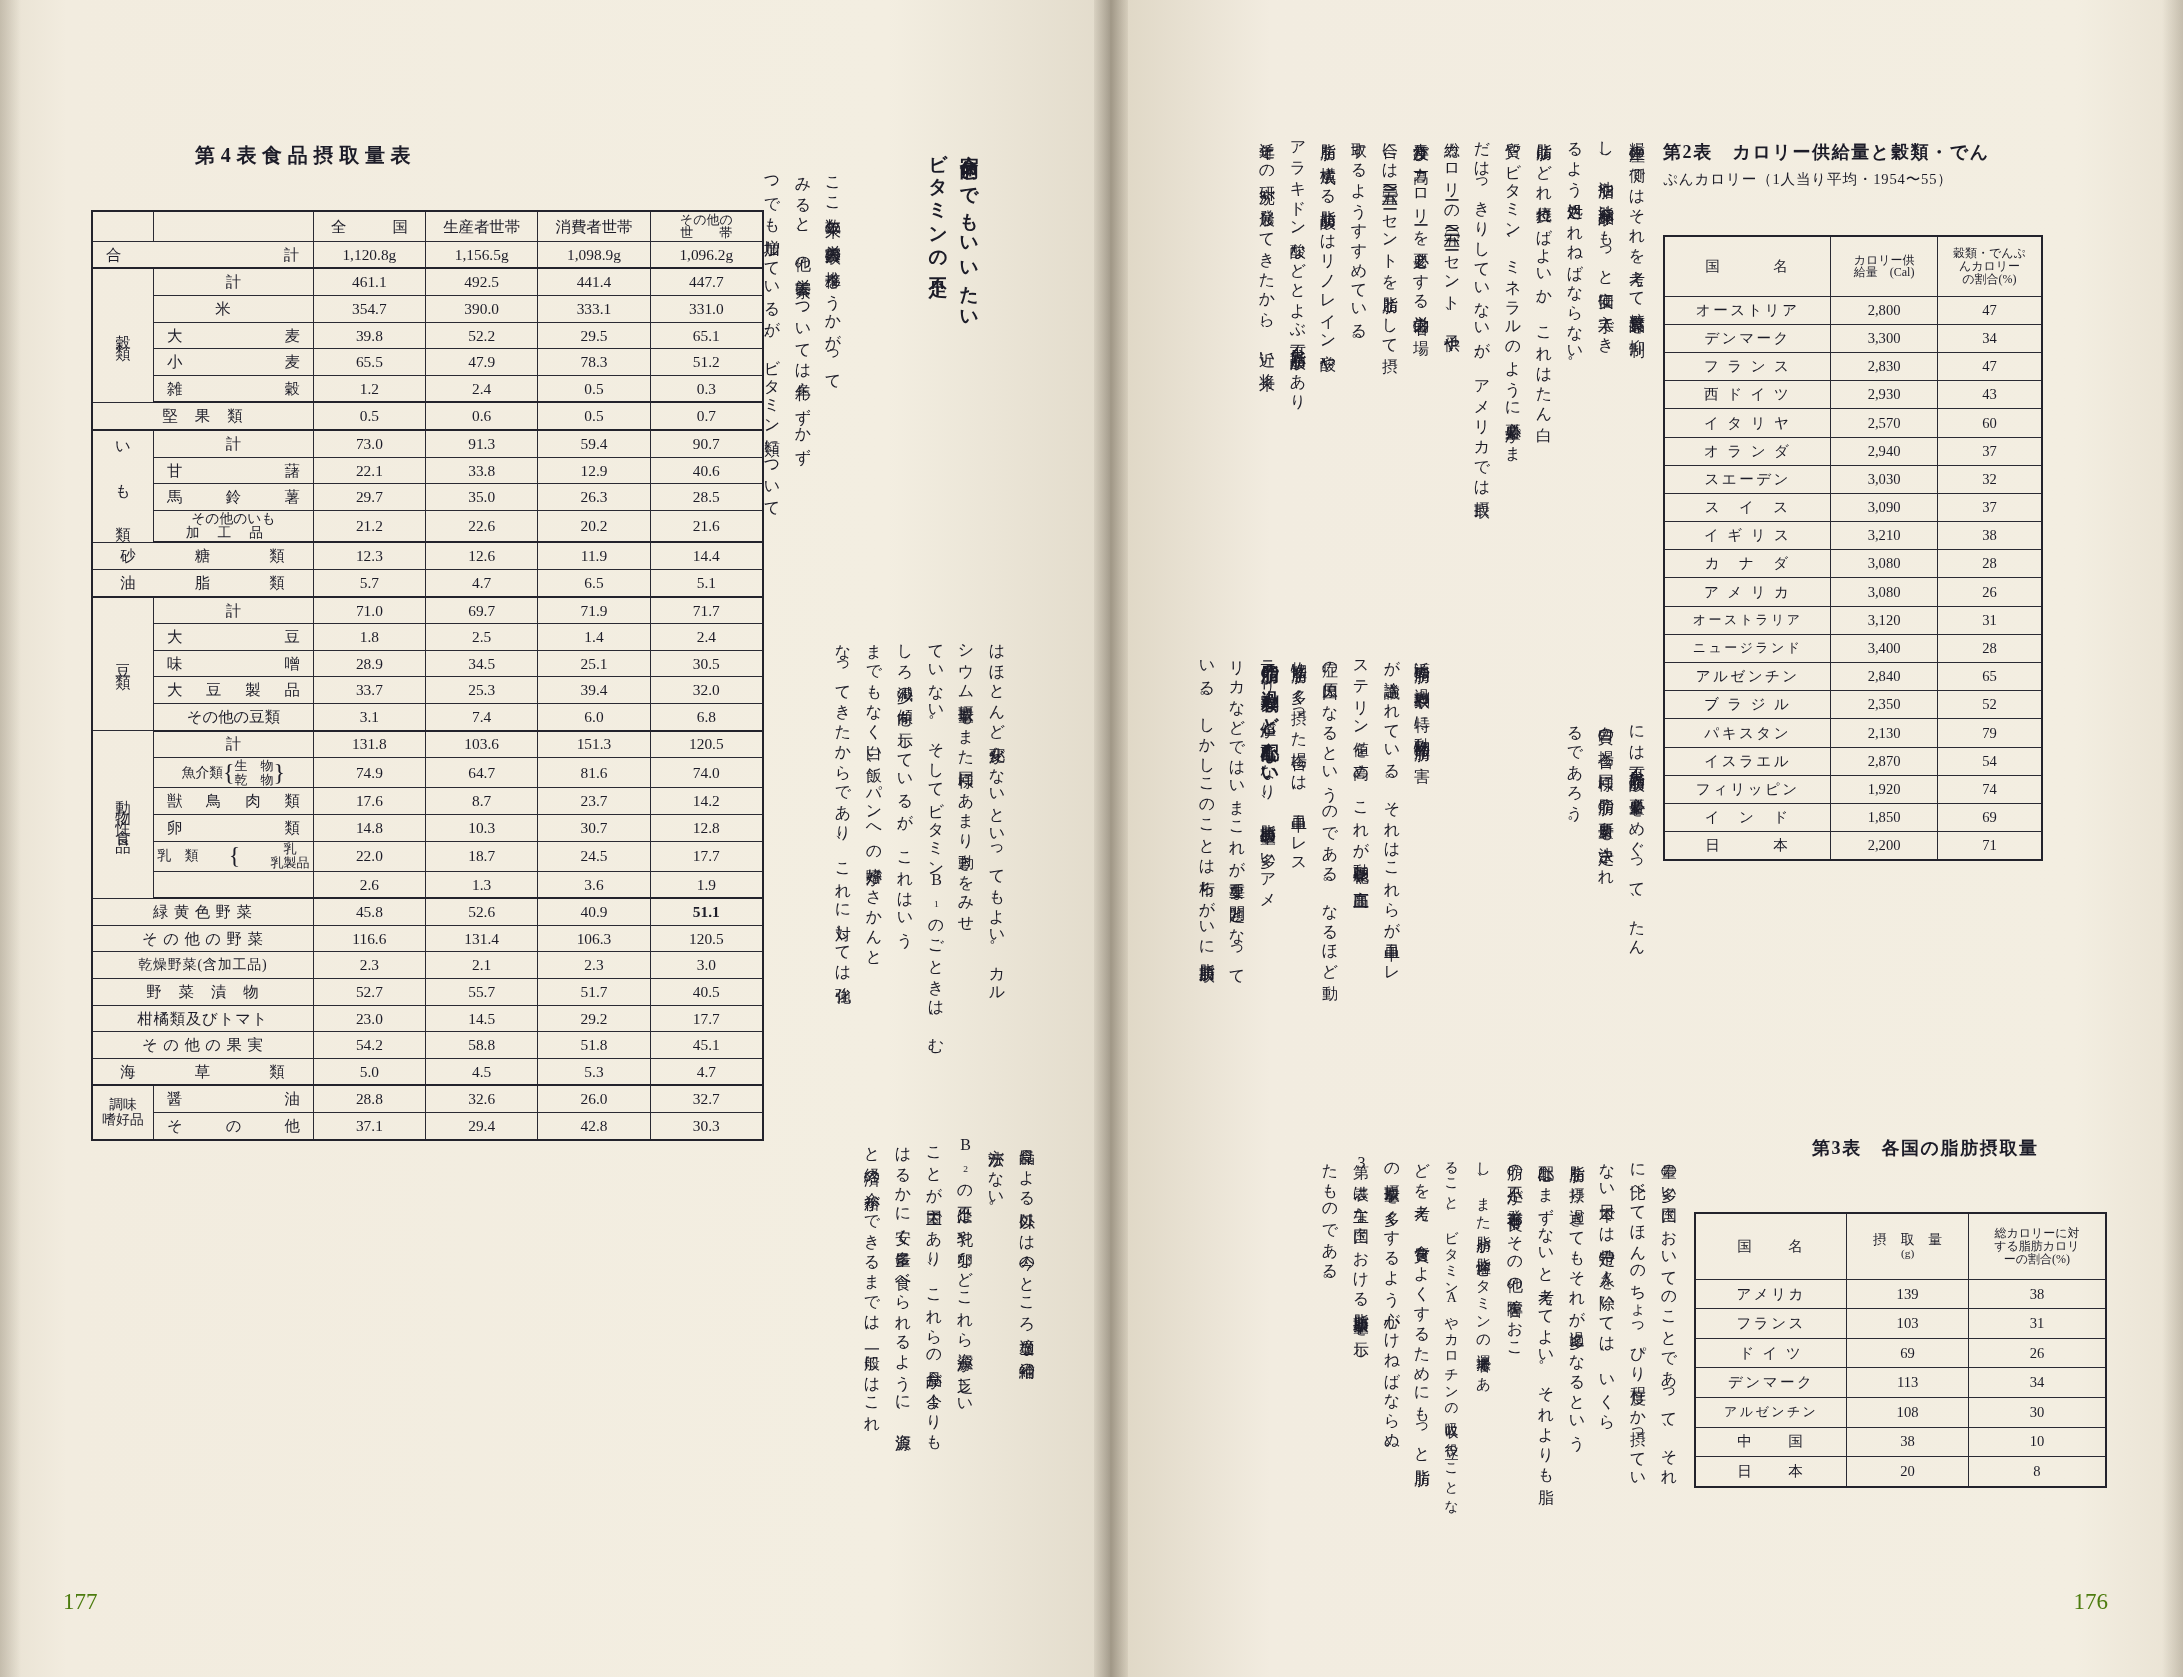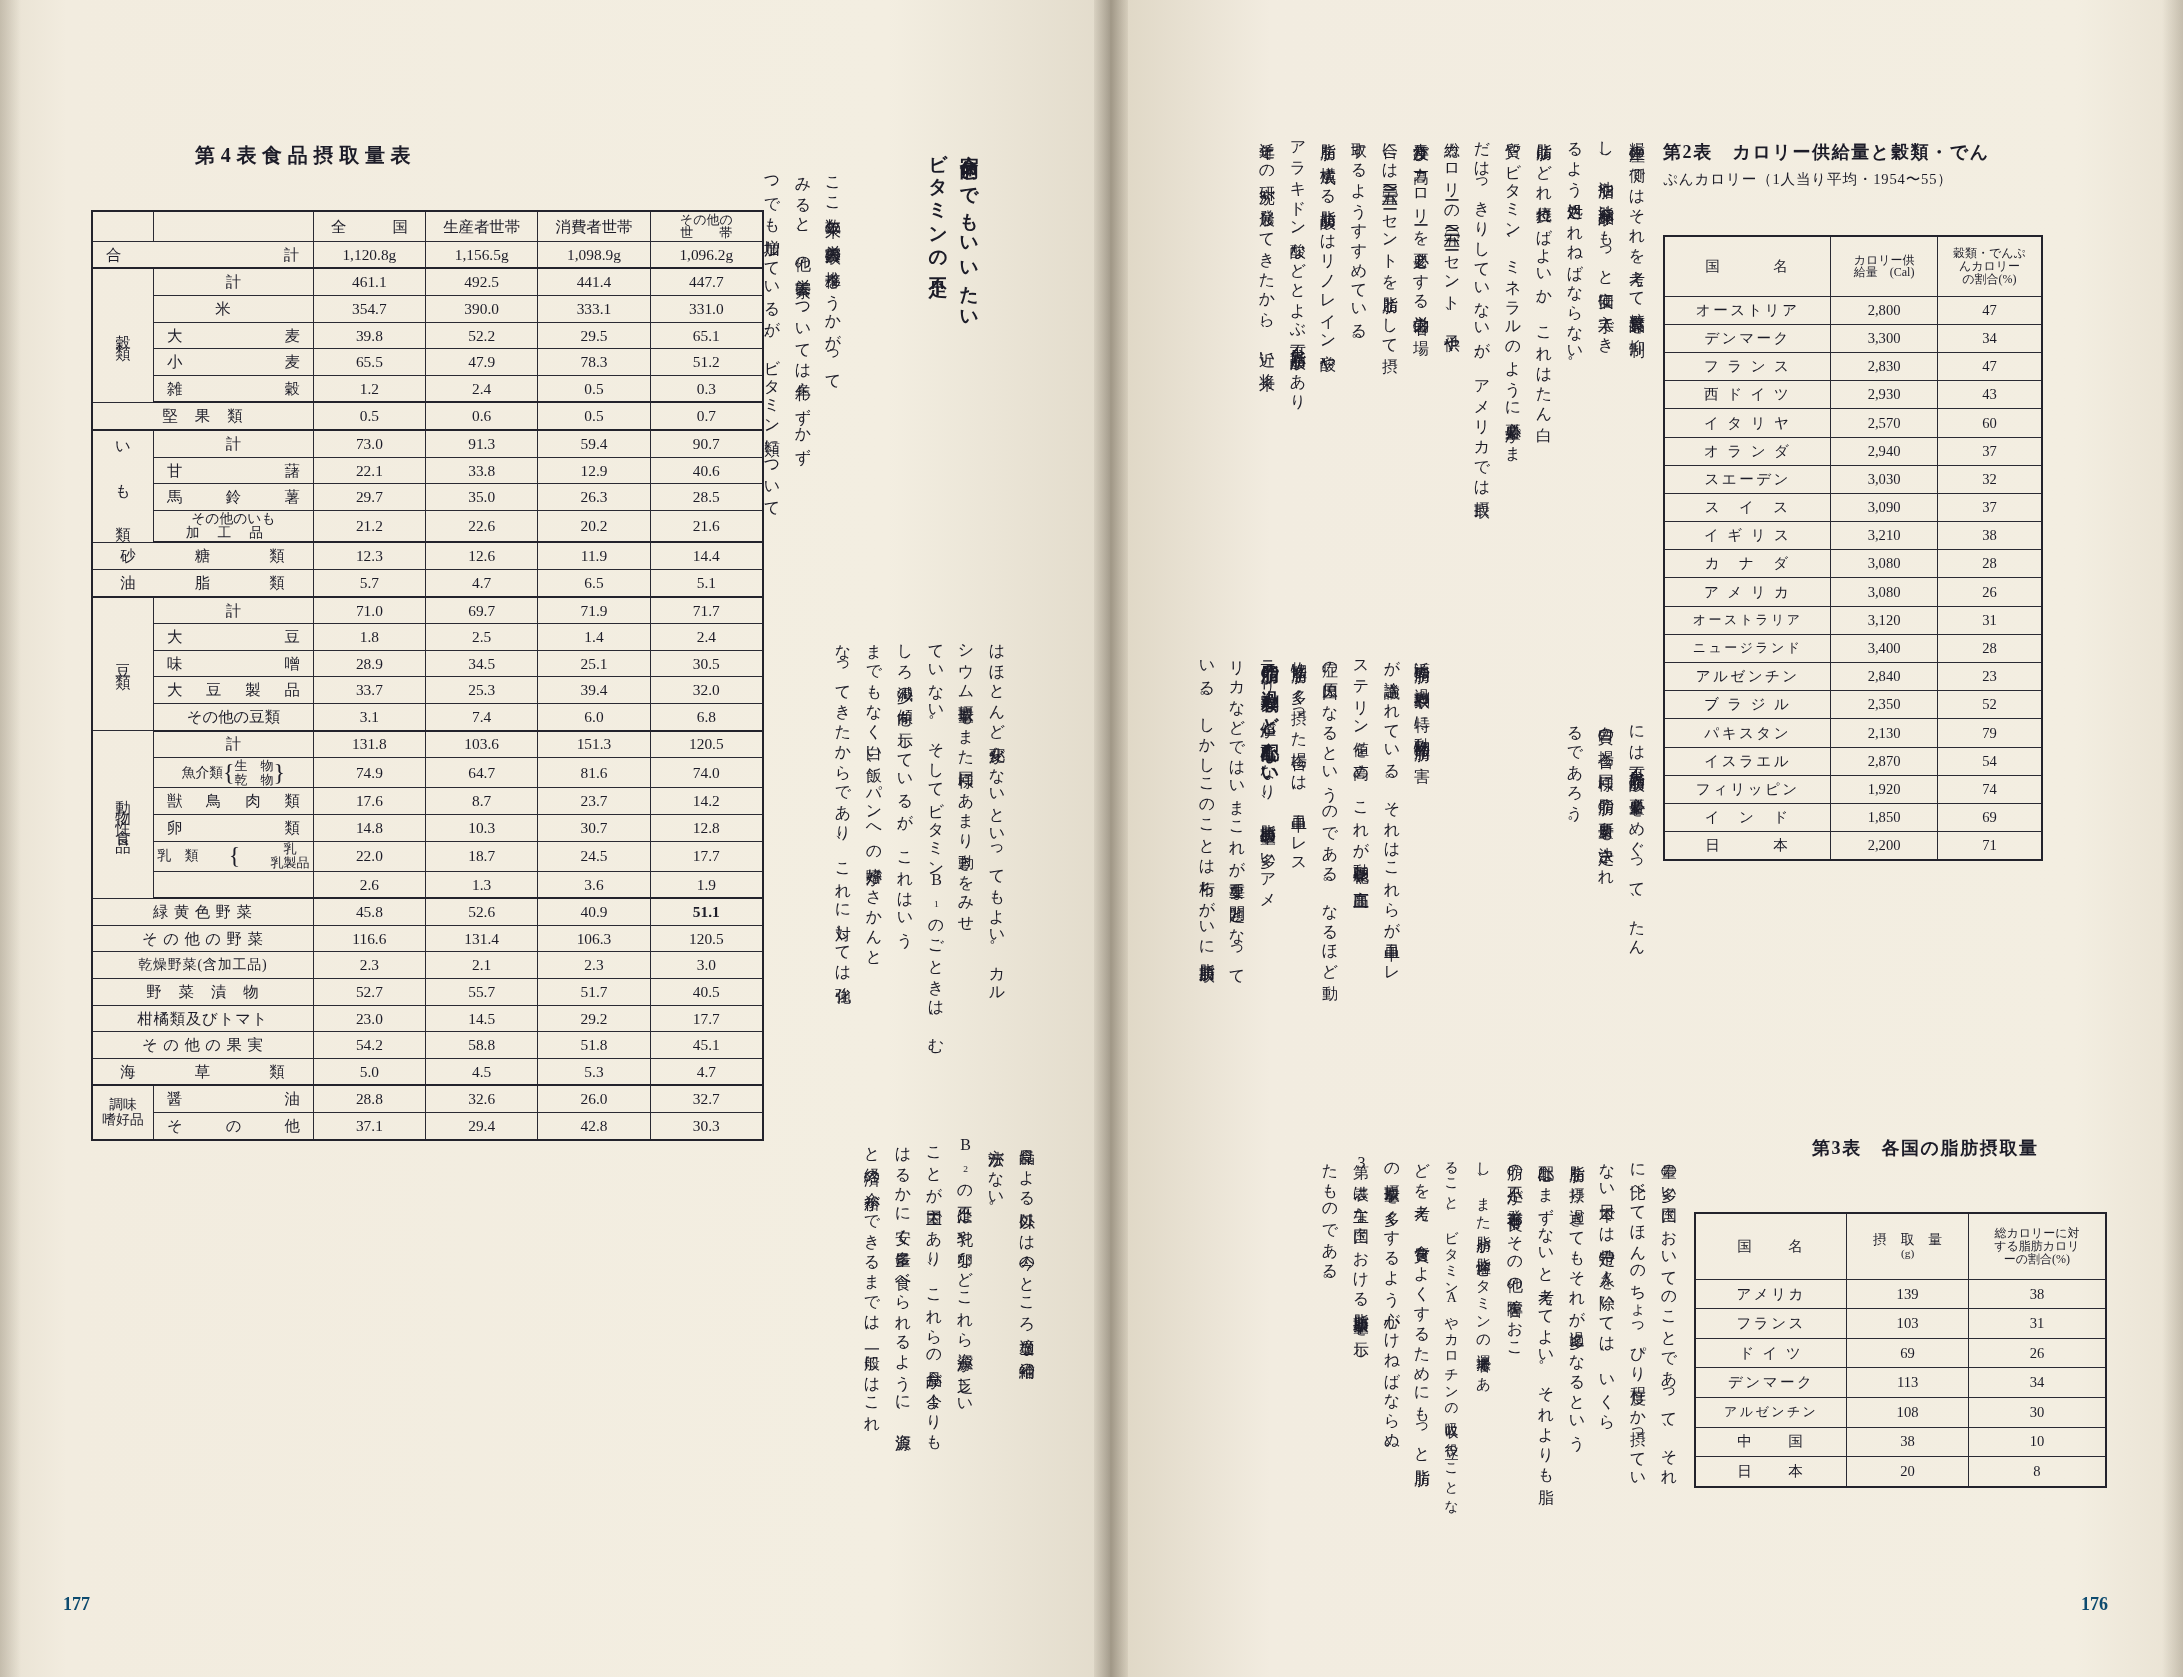--- a/index.html
+++ b/index.html
@@ -79,21 +79,21 @@
   #t3-wrap{position:absolute;left:1694px;top:1180px;}
   #t3 td{height:27px;font-size:14.6px;}
   #t3 td.cn{width:144px;letter-spacing:2.4px;}
   #t3 td.c1{width:114px;}
   #t3 td.c2{width:130px;}
   .hdr2{font-size:12px;line-height:1.25;}
 
   .t-title{position:absolute;font-weight:bold;font-size:18px;letter-spacing:1.6px;}
   .t-sub{position:absolute;font-size:14.6px;letter-spacing:0.8px;}
 
-  .pagenum{position:absolute;bottom:63px;font-weight:bold;font-size:18px;color:#0c4a6e;}
+  .pagenum{position:absolute;bottom:63px;font-weight:normal;font-size:23px;color:#4d7c0f;}
   #pg-left{left:63px;}
   #pg-right{right:75px;}
 
   .brace{writing-mode:horizontal-tb;font-size:24px;}
   .stack{display:flex;flex-direction:column;line-height:1.05;font-size:13px;}
 </style>
 </head>
 <body>
 
 <div class="page page-left"></div>
@@ -630,21 +630,21 @@
           <td class="num">31</td>
         </tr>
     <tr>
           <td class="cn" style="font-size:13px">ニュージランド</td>
           <td class="num">3,400</td>
           <td class="num">28</td>
         </tr>
     <tr>
           <td class="cn">アルゼンチン</td>
           <td class="num">2,840</td>
-          <td class="num">23</td>
+          <td class="num">65</td>
         </tr>
     <tr>
           <td class="cn">ブ ラ ジ ル</td>
           <td class="num">2,350</td>
           <td class="num">52</td>
         </tr>
     <tr>
           <td class="cn">パキスタン</td>
           <td class="num">2,130</td>
           <td class="num">79</td>

